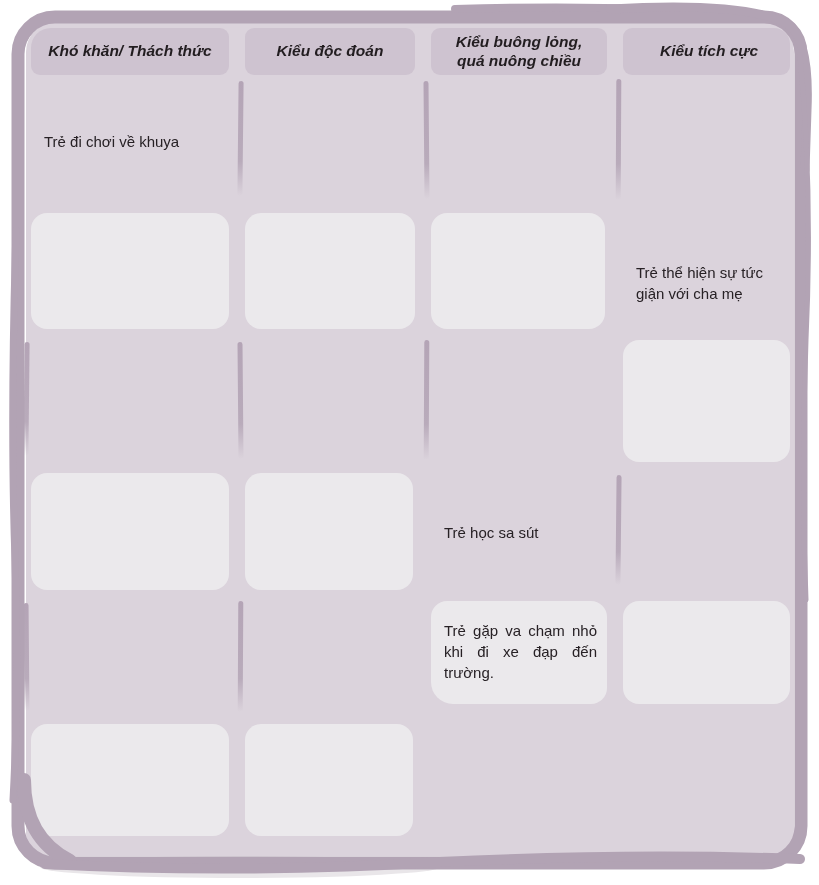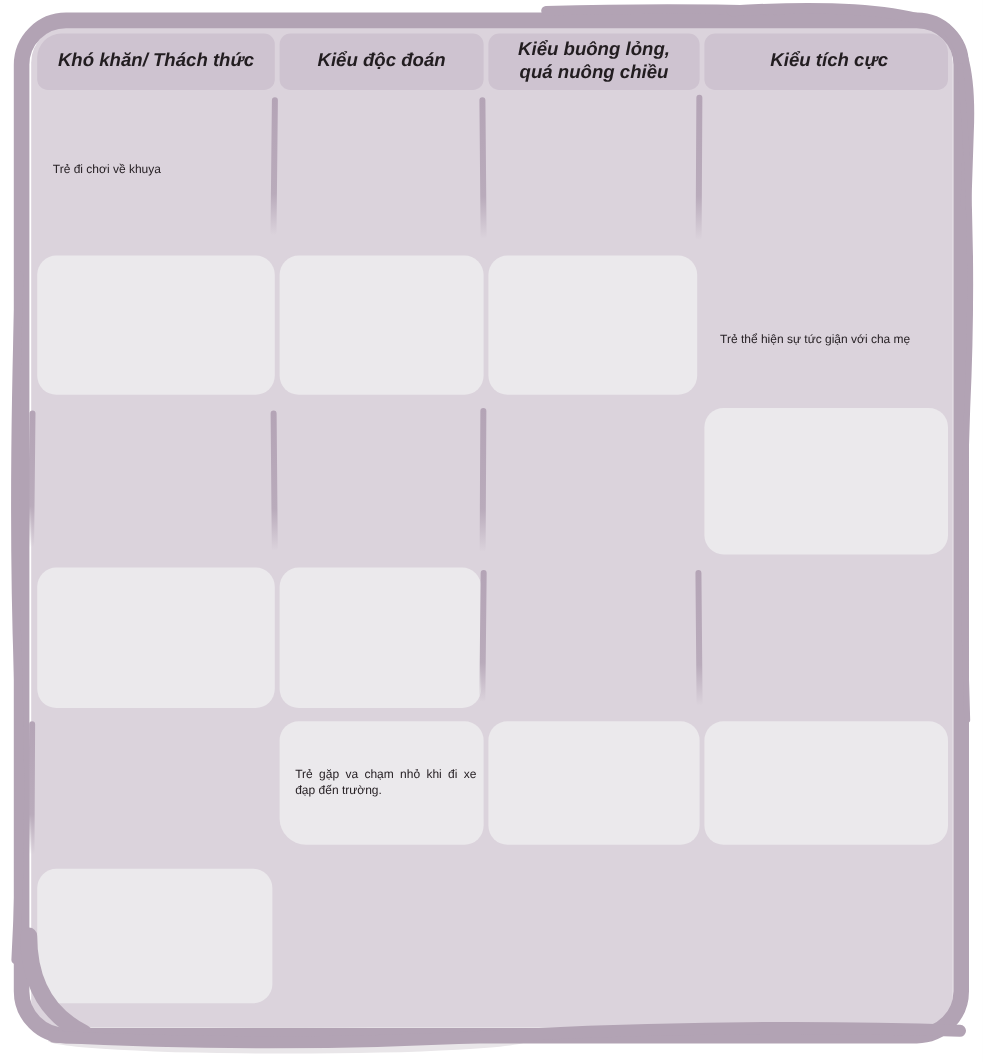--- a/index.html
+++ b/index.html
@@ -15,21 +15,21 @@
     position:absolute;left:26px;top:22px;width:768px;height:834px;
     background:#dbd3dc;
     border-radius:30px 30px 22px 22px;
     box-sizing:border-box;
     padding:6px 4px 4px 5px;
   }
   .grid{
     display:grid;width:100%;height:100%;
     grid-template-columns:198px 170px 176px 1fr;
     grid-template-rows:47px 134px 127px 133px 128px 123px 1fr;
-    column-gap:4px;
+    column-gap:16px;
   }
 
   
   .hcell{
     background:#cec3d0;border-radius:9px;
     display:flex;align-items:center;justify-content:center;
     text-align:center;box-sizing:border-box;padding:2px 6px;
   }
   .hcell span{
     font-weight:bold;font-style:italic;font-size:15.5px;line-height:1.18;
@@ -38,21 +38,21 @@
   .hcell.hc1{border-top-left-radius:20px;}
   .hcell.hc4{border-top-right-radius:16px;padding-left:11px;}
   .hcell.hc3 span{max-width:134px;display:inline-block;}
 
   
   .label-cell{
     display:flex;align-items:center;
     box-sizing:border-box;padding:8px 6px 8px 13px;
   }
   .label{
-    font-size:10px;line-height:1.38;color:#272125;display:block;width:100%;
+    font-size:15px;line-height:1.38;color:#272125;display:block;width:100%;
   }
   .r2 .label{max-width:150px;text-align:justify;}
   .r3 .label{max-width:177px;margin-top:23px;}
   .r4 .label{max-width:124px;}
   .r6 .label{max-width:153px;text-align:justify;}
 
   
   .card{
     background:#ebe9ec;border-radius:16px;
     margin:4px 0 7px 0;
@@ -121,20 +121,23 @@
           <span class="sep"></span>
         </div>
       <div class="odd-cell c4">
           <span class="sep"></span>
         </div>
 
       <div class="card"></div>
       <div class="card"></div>
       <div class="card last-col"></div>
 
+      <div class="label-cell r5">
+        <span class="label">Trẻ học sa sút</span>
+      </div>
       <div class="odd-cell c2">
           <span class="sep"></span>
         </div>
       <div class="odd-cell c3">
           <span class="sep"></span>
         </div>
       <div class="odd-cell c4">
           <span class="sep"></span>
         </div>
 

